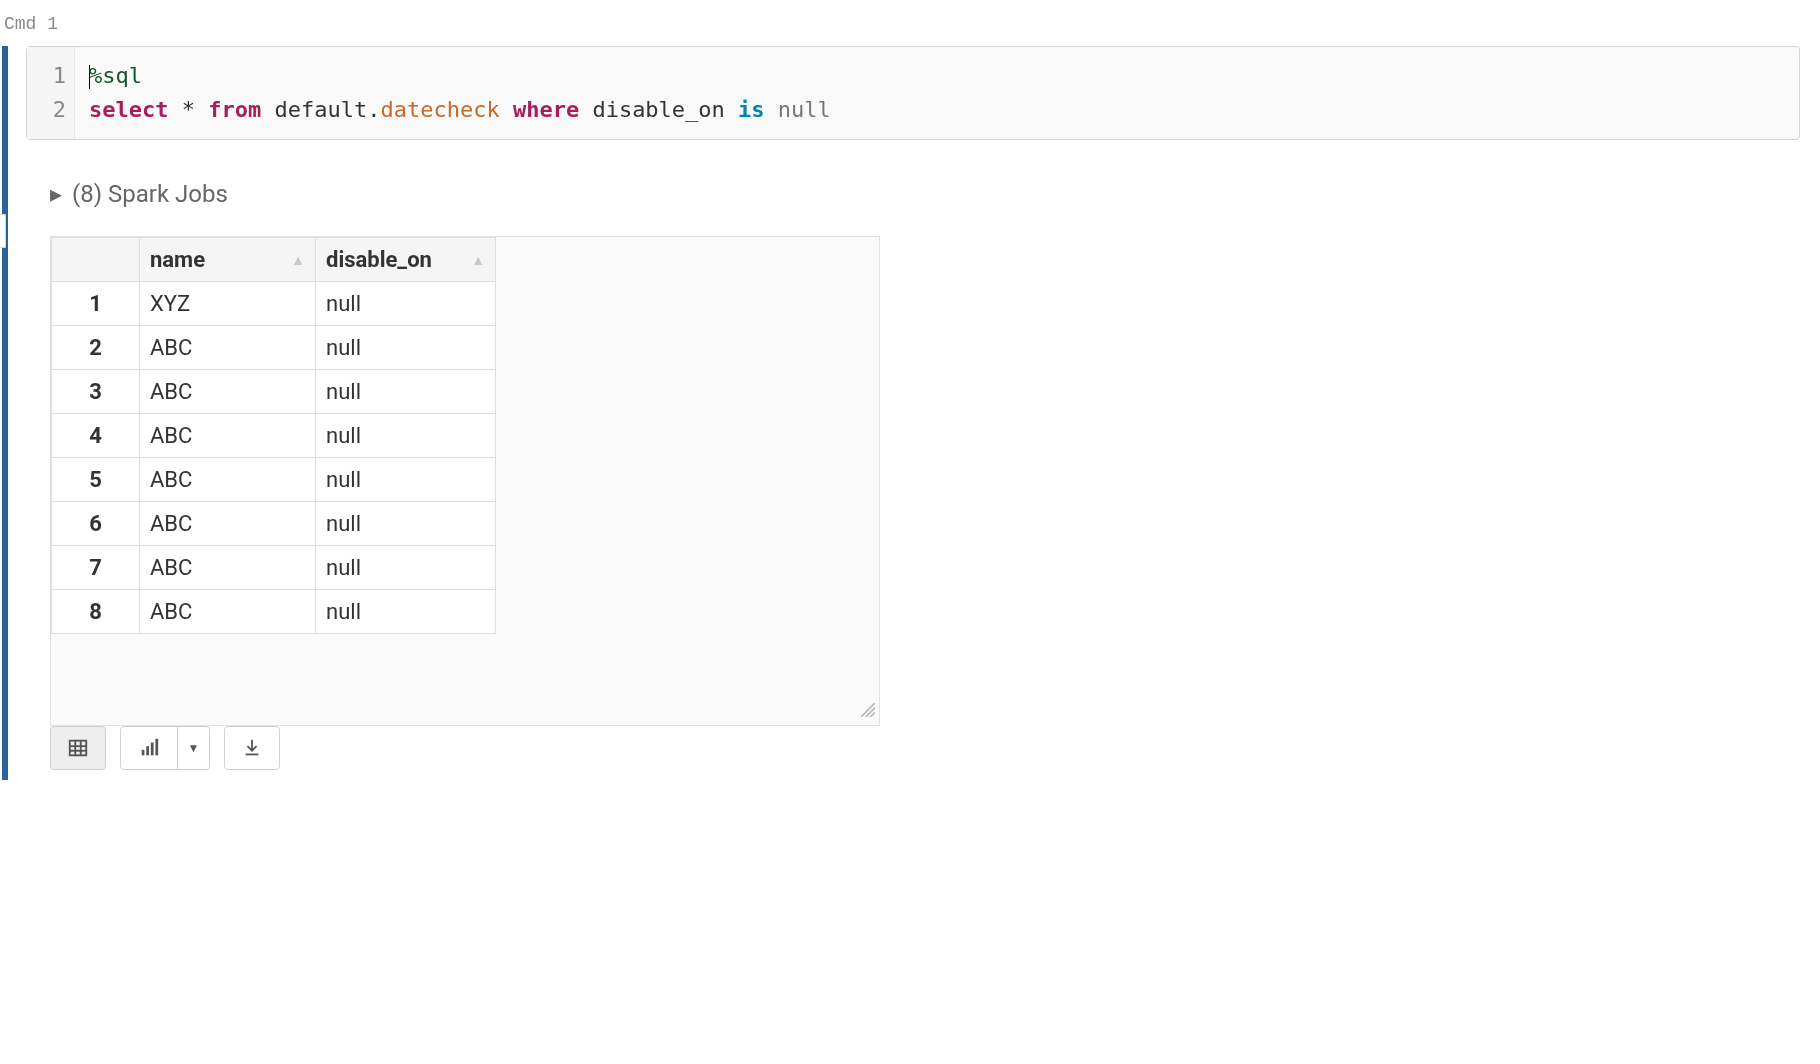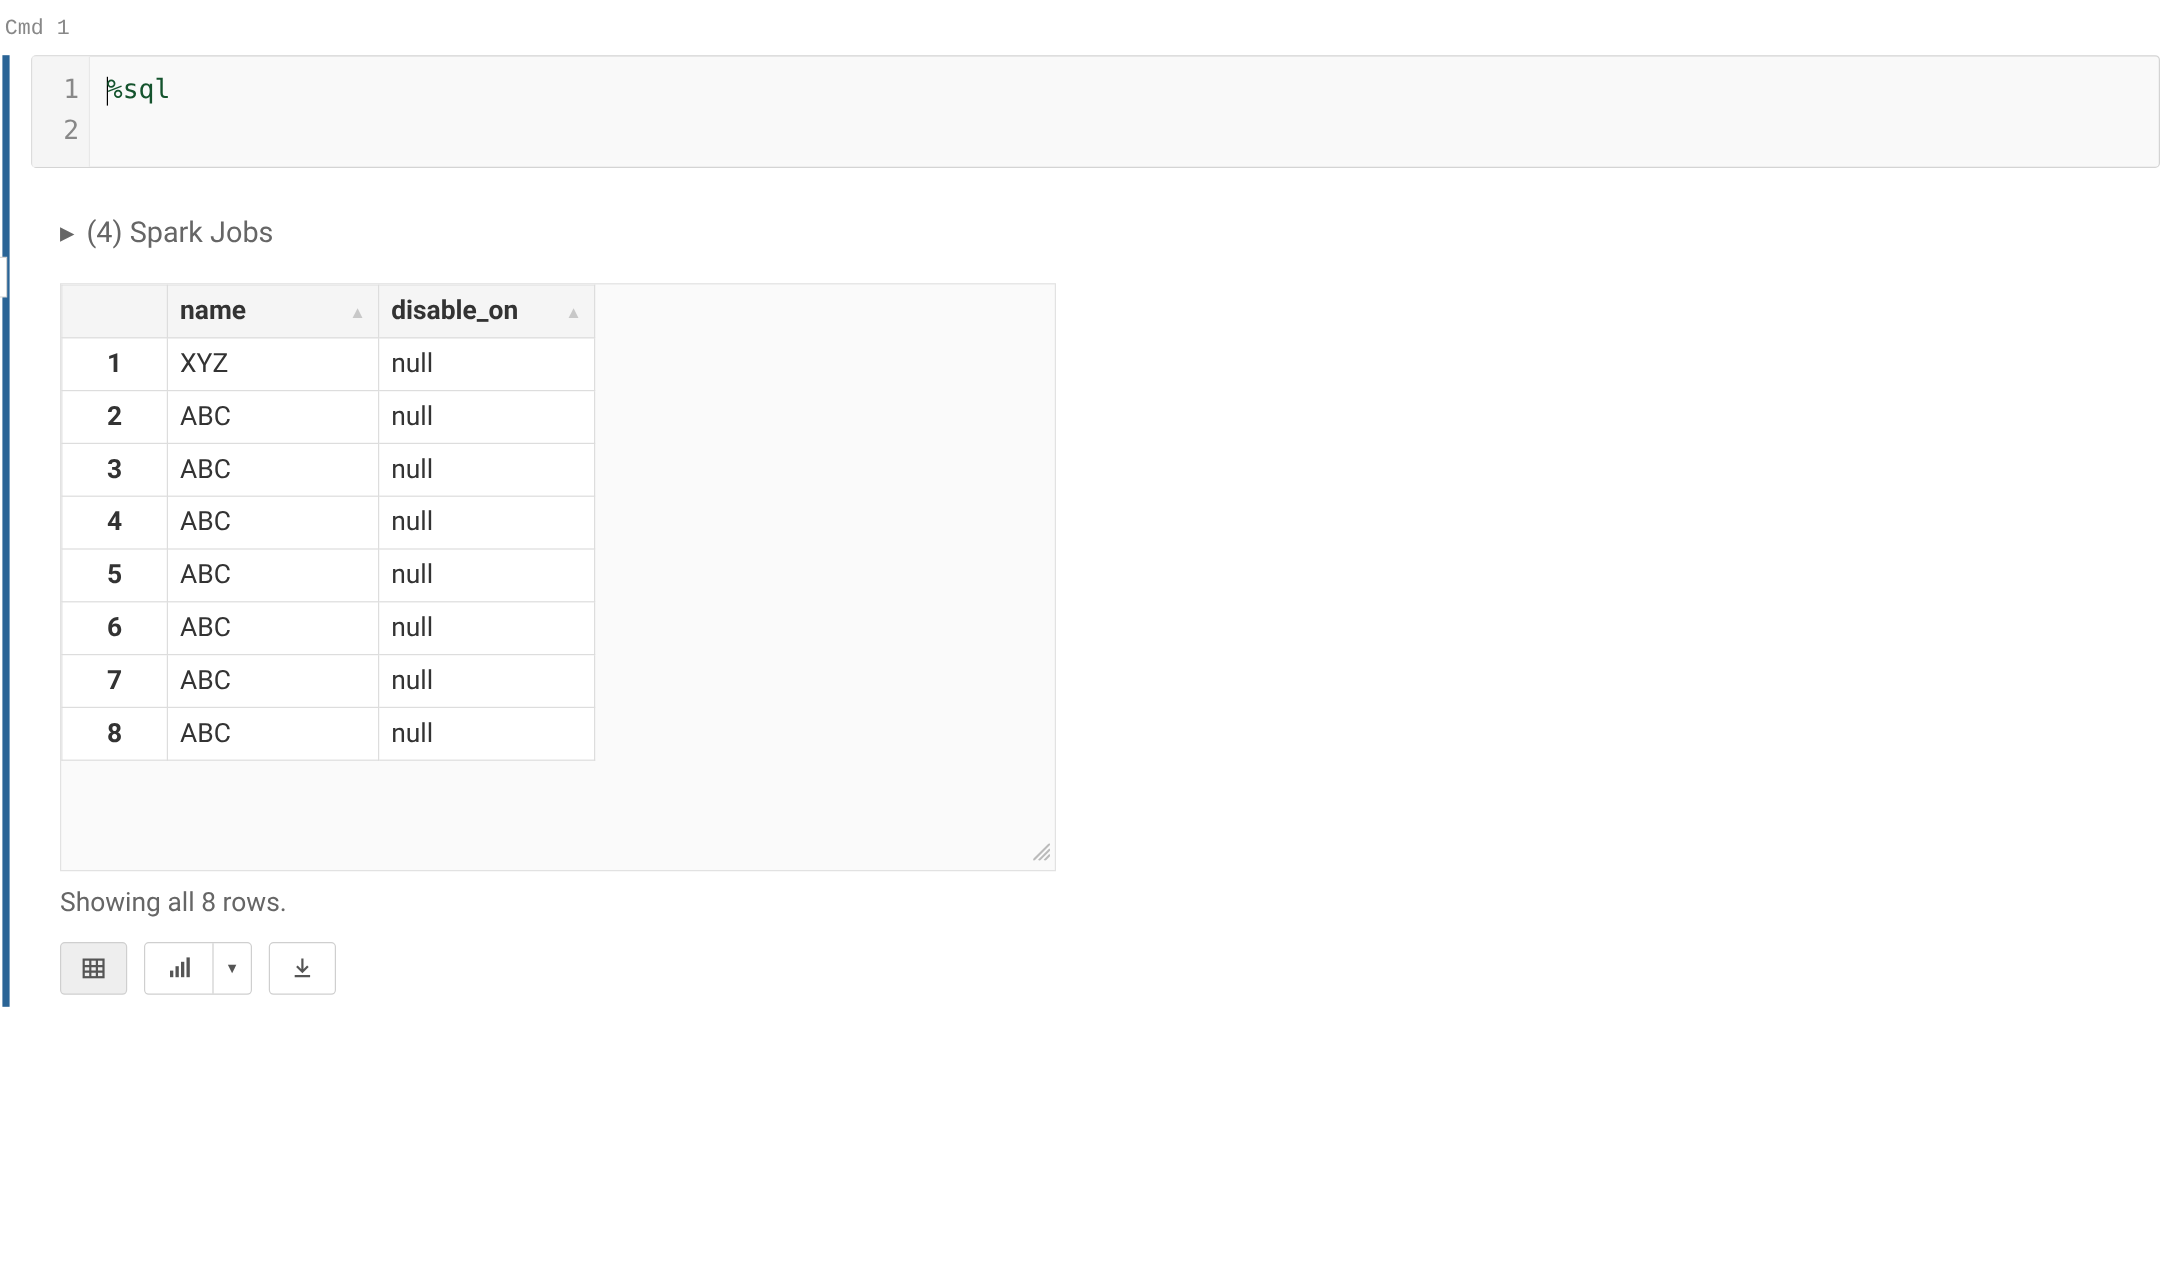--- a/index.html
+++ b/index.html
@@ -201,28 +201,29 @@
     
   </div>
 
   <div class="code-block">
     <div class="gutter">
       <div class="ln">1</div>
       <div class="ln">2</div>
     </div>
     <div class="code-content">
       <div><span class="cursor"></span><span class="tok-magic">%sql</span></div>
+      <div><span class="tok-keyword">select</span> <span class="tok-op">*</span> <span class="tok-keyword">from</span> <span class="tok-schema">default</span><span class="tok-schema">.</span><span class="tok-table">datecheck</span> <span class="tok-keyword">where</span> <span class="tok-ident">disable_on</span> <span class="tok-is">is</span> <span class="tok-null">null</span></div>
     </div>
   </div>
 
   <div class="output-area">
 
     <div class="spark-jobs">
       <span>▸</span>
-      <span>(4) Spark Jobs</span>
+      <span>(8) Spark Jobs</span>
     </div>
 
     <div class="result-wrap">
       <table class="result-table">
         <thead>
           <tr>
             <th class="rownum-col"></th>
             <th class="name-col">
               <span>name</span>
               <span class="sort-icon">▲</span>
@@ -276,21 +277,20 @@
             </tr>
           </tbody>
       </table>
       <div class="resize-grip">
         <svg viewBox="0 0 12 12" width="14" height="14">
             <path d="M12 0 L0 12 M12 4 L4 12 M12 8 L8 12" stroke="#bbb" stroke-width="1.5" fill="none"></path>
           </svg>
       </div>
     </div>
 
-    <div class="row-status">Showing all 8 rows.</div>
 
     <div class="toolbar">
       <div class="tbtn active">
         <svg class="icon" viewBox="0 0 24 24">
             <rect x="3" y="4" width="18" height="16" fill="none" stroke="#555" stroke-width="2"></rect>
             <line x1="3" y1="10" x2="21" y2="10" stroke="#555" stroke-width="2"></line>
             <line x1="3" y1="15" x2="21" y2="15" stroke="#555" stroke-width="2"></line>
             <line x1="9" y1="4" x2="9" y2="20" stroke="#555" stroke-width="2"></line>
             <line x1="15" y1="4" x2="15" y2="20" stroke="#555" stroke-width="2"></line>
           </svg>

